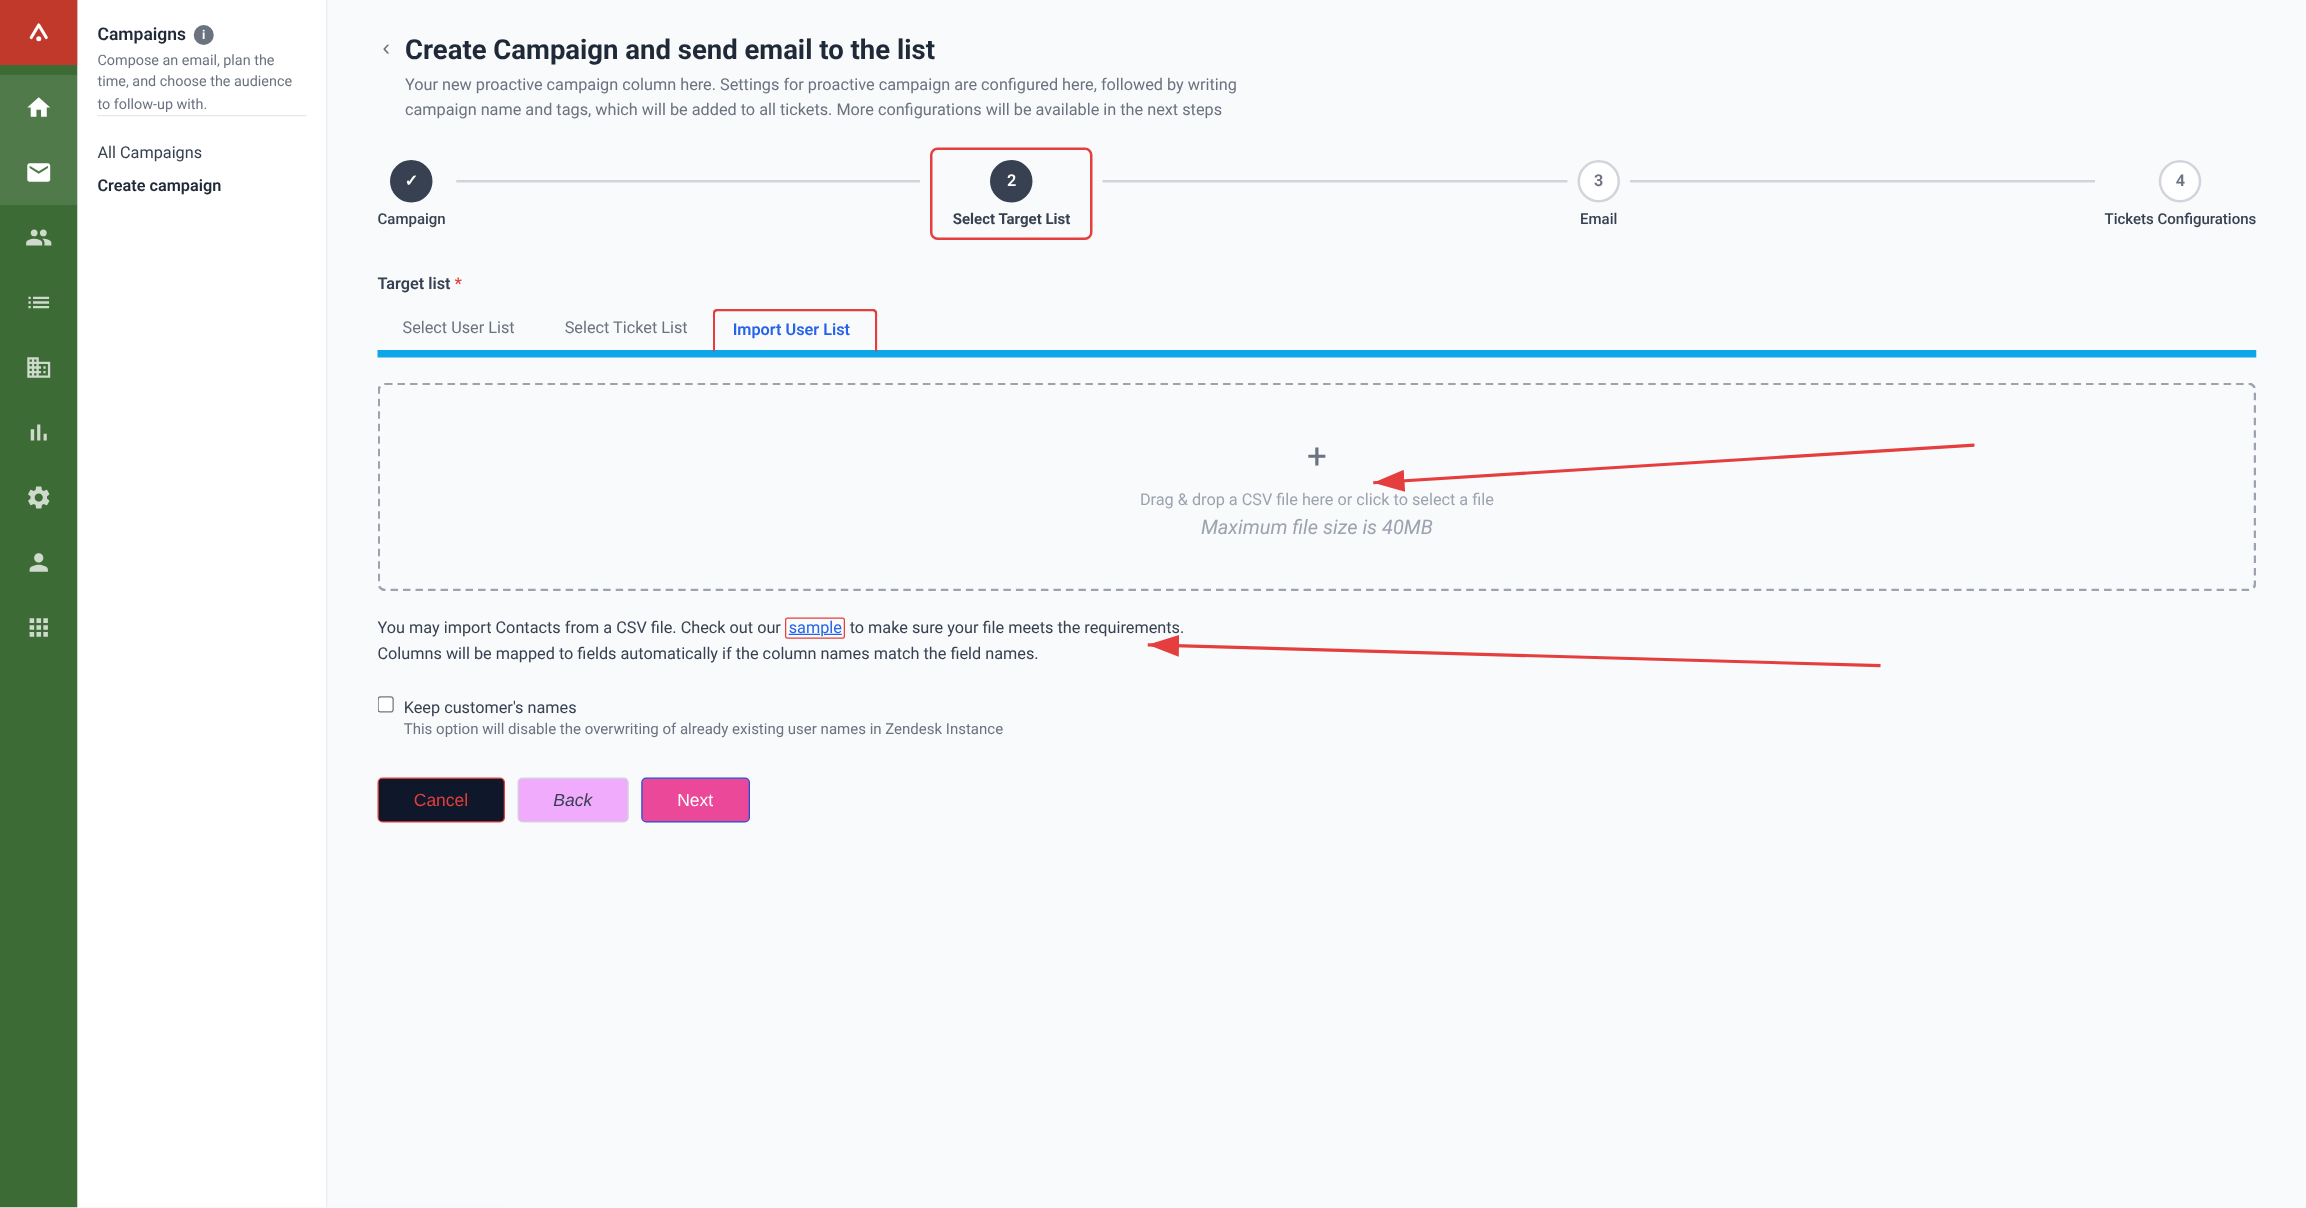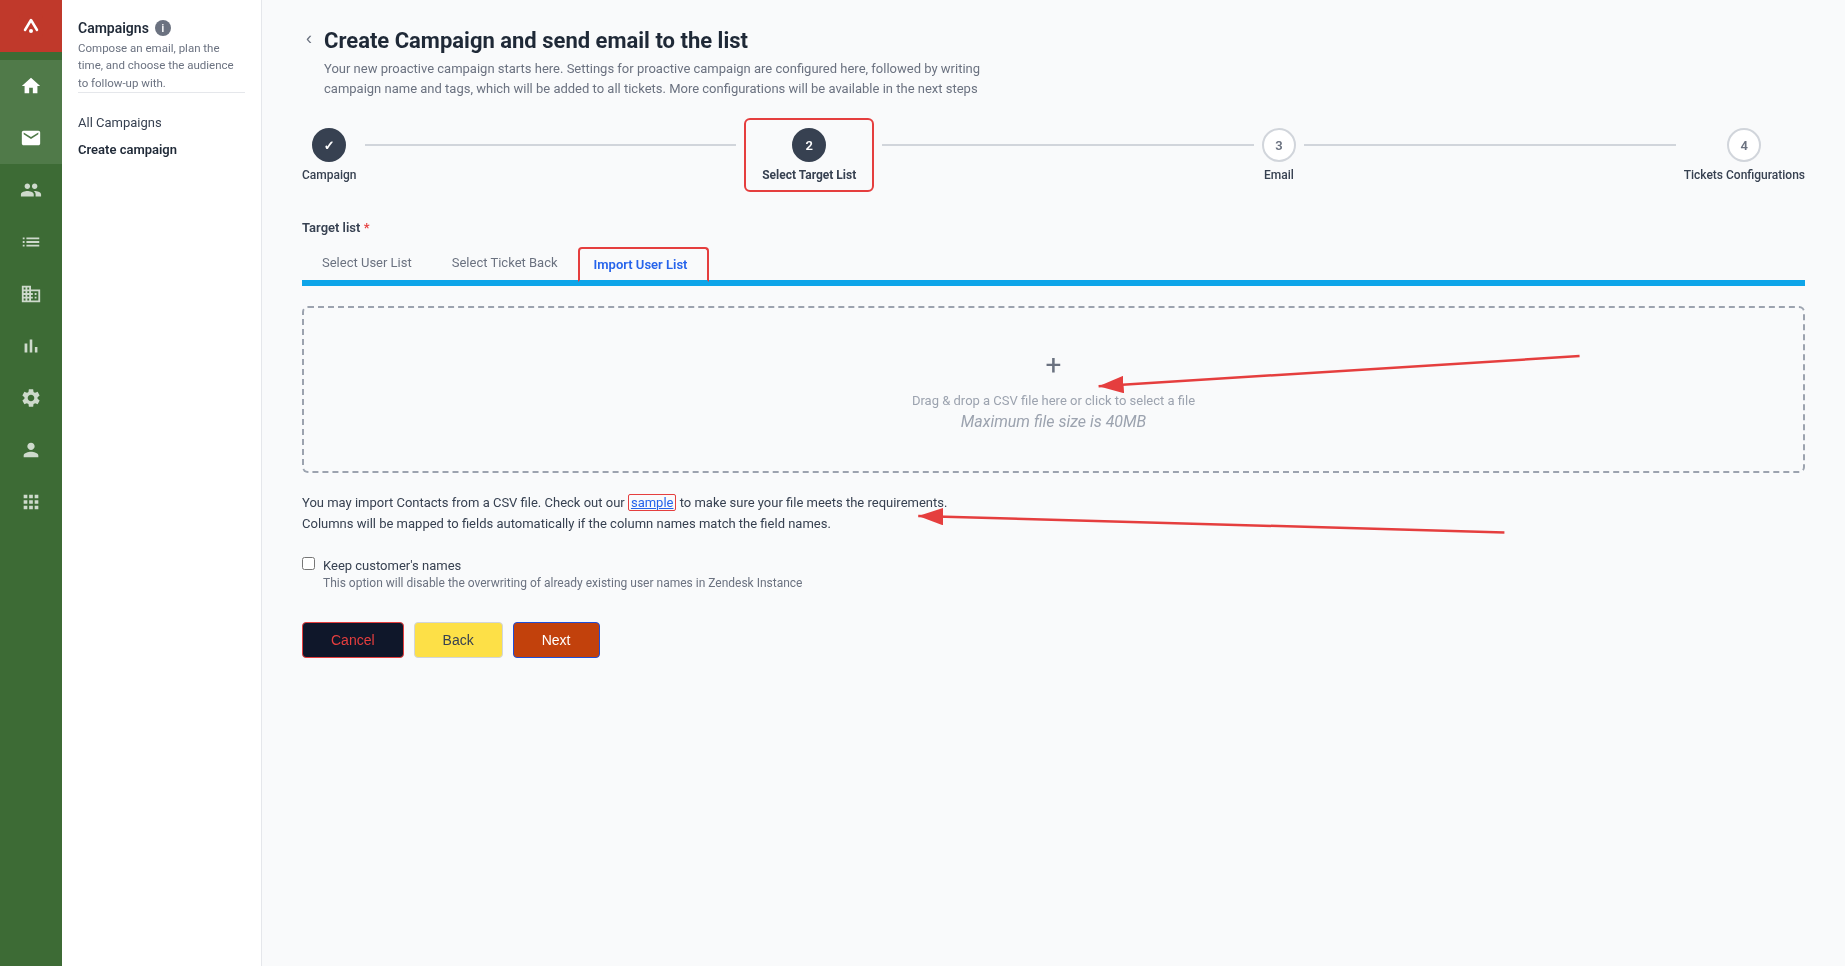--- a/index.html
+++ b/index.html
@@ -298,26 +298,27 @@
       font-weight: 500;
       cursor: pointer;
       border: none;
     }
     .btn-cancel {
       background: #0f172a;
       border: 1.5px solid #e53e3e;
       color: #e53e3e;
     }
     .btn-back {
-      background: #fde047;
+      background: #f0abfc;
       border: 1.5px solid #d1d5db;
       color: #374151;
+      font-style: italic;
     }
     .btn-next {
-      background: #c2410c;
+      background: #ec4899;
       color: #fff;
       border: 1.5px solid #1d4ed8;
     }
 
     
     .arrow-container {
       position: relative;
     }
   </style>
 </head>
@@ -387,21 +388,21 @@
   <a class="nav-link">All Campaigns</a>
   <a class="nav-link active">Create campaign</a>
 </div>
 
 <div class="main-content">
 
   <div class="page-header">
     <button class="back-btn">‹</button>
     <div class="page-header-text">
       <h1>Create Campaign and send email to the list</h1>
-      <p>Your new proactive campaign starts here. Settings for proactive campaign are configured here, followed by writing campaign name and tags, which will be added to all tickets. More configurations will be available in the next steps</p>
+      <p>Your new proactive campaign column here. Settings for proactive campaign are configured here, followed by writing campaign name and tags, which will be added to all tickets. More configurations will be available in the next steps</p>
     </div>
   </div>
 
   <div class="stepper">
 
     <div class="step-wrapper">
       <div class="step-circle completed">✓</div>
       <div class="step-label">Campaign</div>
     </div>
 
@@ -428,21 +429,21 @@
       <div class="step-label">Tickets Configurations</div>
     </div>
   </div>
 
   <div class="section-label">
     <span>Target list</span><span class="req-star"> *</span>
   </div>
 
   <div class="tab-bar">
     <div class="tab-item">Select User List</div>
-    <div class="tab-item">Select Ticket Back</div>
+    <div class="tab-item">Select Ticket List</div>
     <div class="tab-item active">Import User List</div>
   </div>
 
   <div class="arrow-container" style="position:relative;">
     <div class="drop-zone">
       <div class="drop-zone-plus">+</div>
       <div class="drop-zone-text">Drag &amp; drop a CSV file here or click to select a file</div>
       <div class="drop-zone-subtext">Maximum file size is 40MB</div>
     </div>
 

